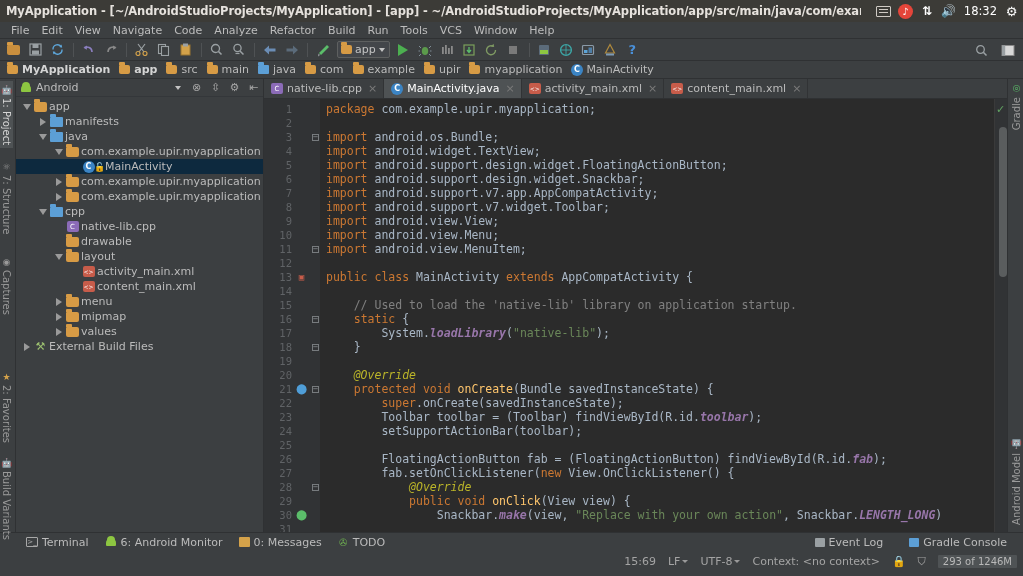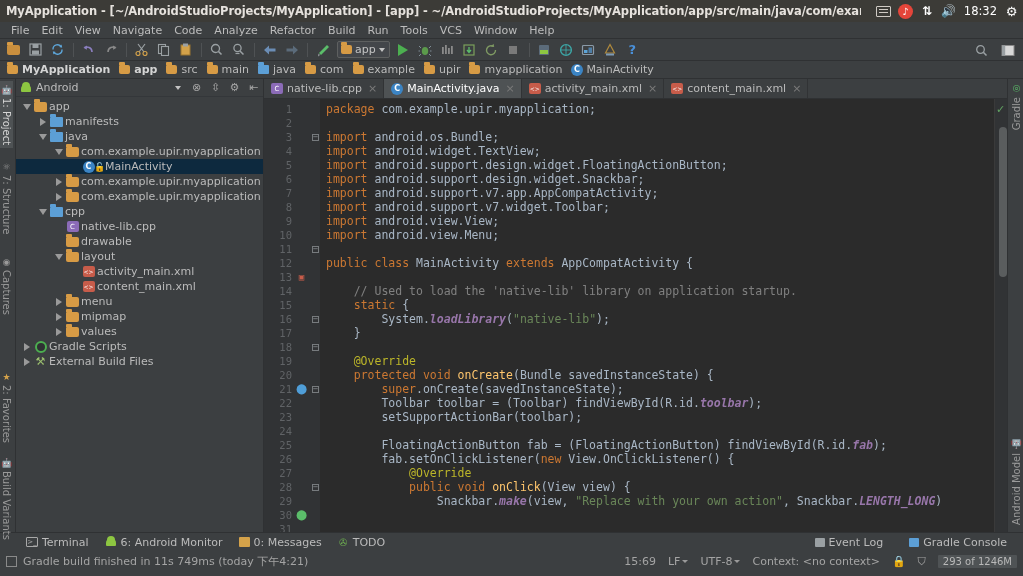--- a/index.html
+++ b/index.html
@@ -131,21 +131,21 @@
   .fold-box { width: 7px; height: 7px; border: 1px solid #777b7e; color: #9aa0a3; font-size: 7px; line-height: 5px; text-align: center; background: #313335;}
   .code-body {
     flex: 1; position: relative; padding-top: 3px; overflow: hidden;
     font-family: "DejaVu Sans Mono", "Liberation Mono", monospace;
     font-size: 11.5px; background: #2b2b2b; color: #a9b7c6;
   }
   .cline { height: 14px; line-height: 14px; white-space: pre; padding-left: 6px; }
   .k  { color: #cc7832; }          
   .s  { color: #6a8759; }          
   .cm { color: #808080; }          
-  .an { color: #bbb529; }          
+  .an { color: #bbb529; font-style: italic; }          
   .fld{ color: #9876aa; font-style: italic; font-weight: bold; }  
   .mth{ color: #ffc66d; }          
   .n  { color: #a9b7c6; }
   .right-edge-line { position: absolute; top: 0; bottom: 0; width: 1px; background: #3a3a3a; }
   .marker-col { width: 12px; background: #313335; flex: none; position: relative; }
   .marker-ok { position: absolute; top: 4px; left: 1px; color: #62a362; font-size: 11px; }
   .vscroll { position: absolute; right: 0; top: 28px; width: 8px; height: 150px; background: #5a5d5e; border-radius: 4px;}
 
   
   .bottombar { height: 19px; background: #3c3f41; display: flex; align-items: center; padding-left: 18px; gap: 0px; border-top: 1px solid #2f3133;}
@@ -618,30 +618,20 @@
           </div>
           <div class="tnode">
             <span style="width:36px;flex:none;"></span>
             <span class="tarrow">
               <span class="tri-right"></span>
             </span>
             <span class="tico">
               <span class="folder"></span>
             </span>
             <span class="tlabel">values</span>
-          </div>
-          <div class="tnode">
-            <span style="width:4px;flex:none;"></span>
-            <span class="tarrow">
-              <span class="tri-right"></span>
-            </span>
-            <span class="tico">
-              <span class="gradle-ico"></span>
-            </span>
-            <span class="tlabel">Gradle Scripts</span>
           </div>
           <div class="tnode">
             <span style="width:4px;flex:none;"></span>
             <span class="tarrow">
               <span class="tri-right"></span>
             </span>
             <span class="tico">
               <span class="extbuild-ico">⚒</span>
             </span>
             <span class="tlabel">External Build Files</span>
@@ -762,20 +752,21 @@
             <div class="cline"><span class="k">package </span><span class="n">com.example.upir.myapplication;</span></div>
             <div class="cline">&nbsp;</div>
             <div class="cline"><span class="k">import </span><span class="n">android.os.Bundle;</span></div>
             <div class="cline"><span class="k">import </span><span class="n">android.widget.TextView;</span></div>
             <div class="cline"><span class="k">import </span><span class="n">android.support.design.widget.FloatingActionButton;</span></div>
             <div class="cline"><span class="k">import </span><span class="n">android.support.design.widget.Snackbar;</span></div>
             <div class="cline"><span class="k">import </span><span class="n">android.support.v7.app.AppCompatActivity;</span></div>
             <div class="cline"><span class="k">import </span><span class="n">android.support.v7.widget.Toolbar;</span></div>
             <div class="cline"><span class="k">import </span><span class="n">android.view.View;</span></div>
             <div class="cline"><span class="k">import </span><span class="n">android.view.Menu;</span></div>
+            <div class="cline"><span class="k">import </span><span class="n">android.view.MenuItem;</span></div>
             <div class="cline">&nbsp;</div>
             <div class="cline"><span class="k">public class </span><span class="n">MainActivity </span><span class="k">extends </span><span class="n">AppCompatActivity {</span></div>
             <div class="cline">&nbsp;</div>
             <div class="cline" style="position: relative;"><span class="cm">    // Used to load the 'native-lib' library on application startup.</span></div>
             <div class="cline"><span class="n">    </span><span class="k">static </span><span class="n">{</span></div>
             <div class="cline"><span class="n">        System.</span><span class="fld">loadLibrary</span><span class="n">(</span><span class="s">"native-lib"</span><span class="n">);</span></div>
             <div class="cline"><span class="n">    }</span></div>
             <div class="cline">&nbsp;</div>
             <div class="cline"><span class="an">    @Override</span></div>
             <div class="cline"><span class="n">    </span><span class="k">protected void </span><span class="mth">onCreate</span><span class="n">(Bundle savedInstanceState) {</span></div>
@@ -832,24 +823,20 @@
         <span>Event Log</span>
       </div>
       <div class="btab">
         <span class="gradlec-ico"></span>
         <span>Gradle Console</span>
       </div>
     </div>
   </div>
 
   <div class="statusbar">
-    <div class="sb-left">
-      <span class="sb-square"></span>
-      <span>Gradle build finished in 11s 749ms (today 下午4:21)</span>
-    </div>
     <div class="sb-right">
       <span>15:69</span>
       <span class="sb-sep-item">
         <span>LF</span>
         <span class="dot-caret"></span>
       </span>
       <span class="sb-sep-item">
         <span>UTF-8</span>
         <span class="dot-caret"></span>
       </span>

